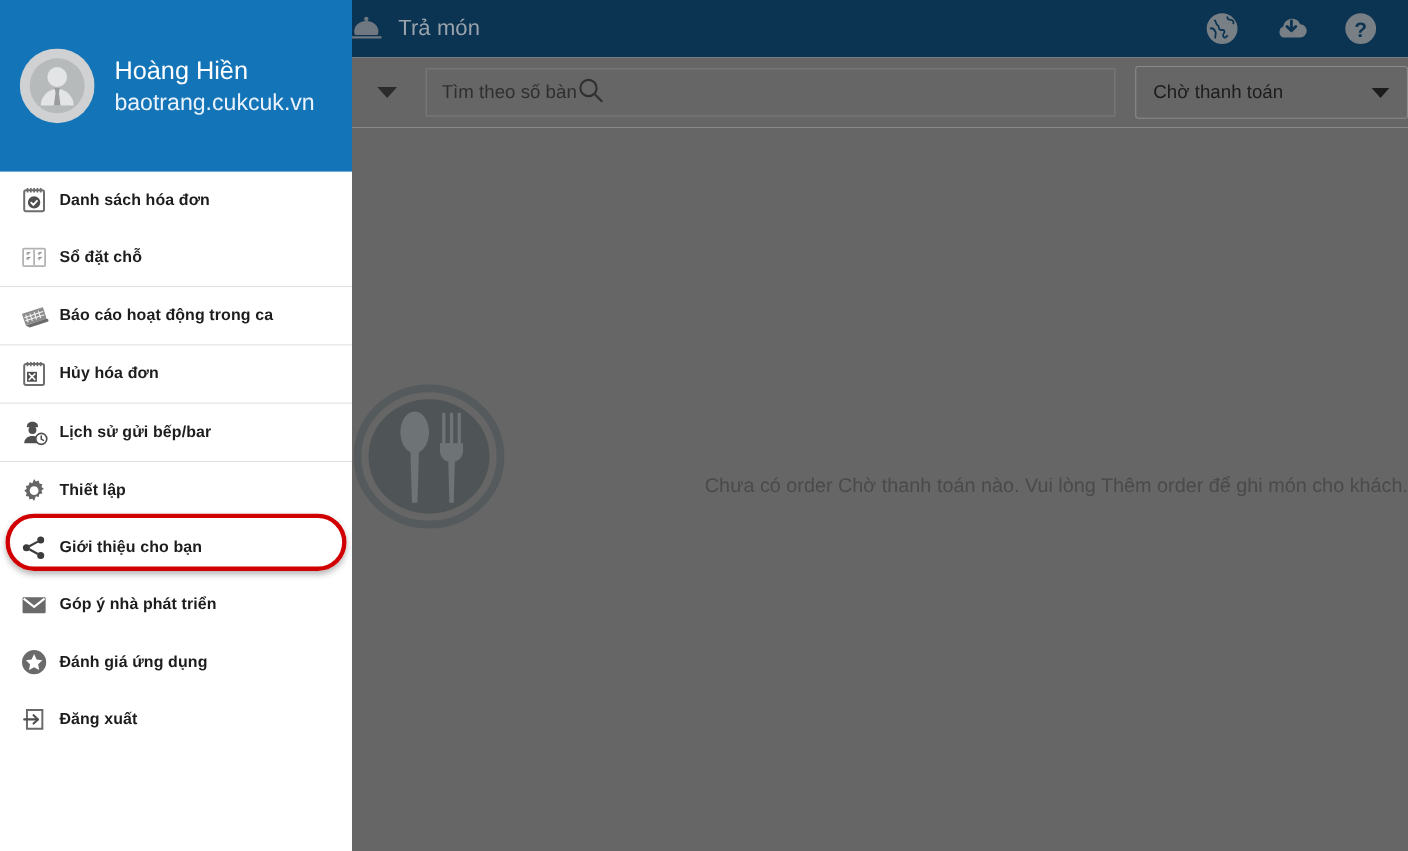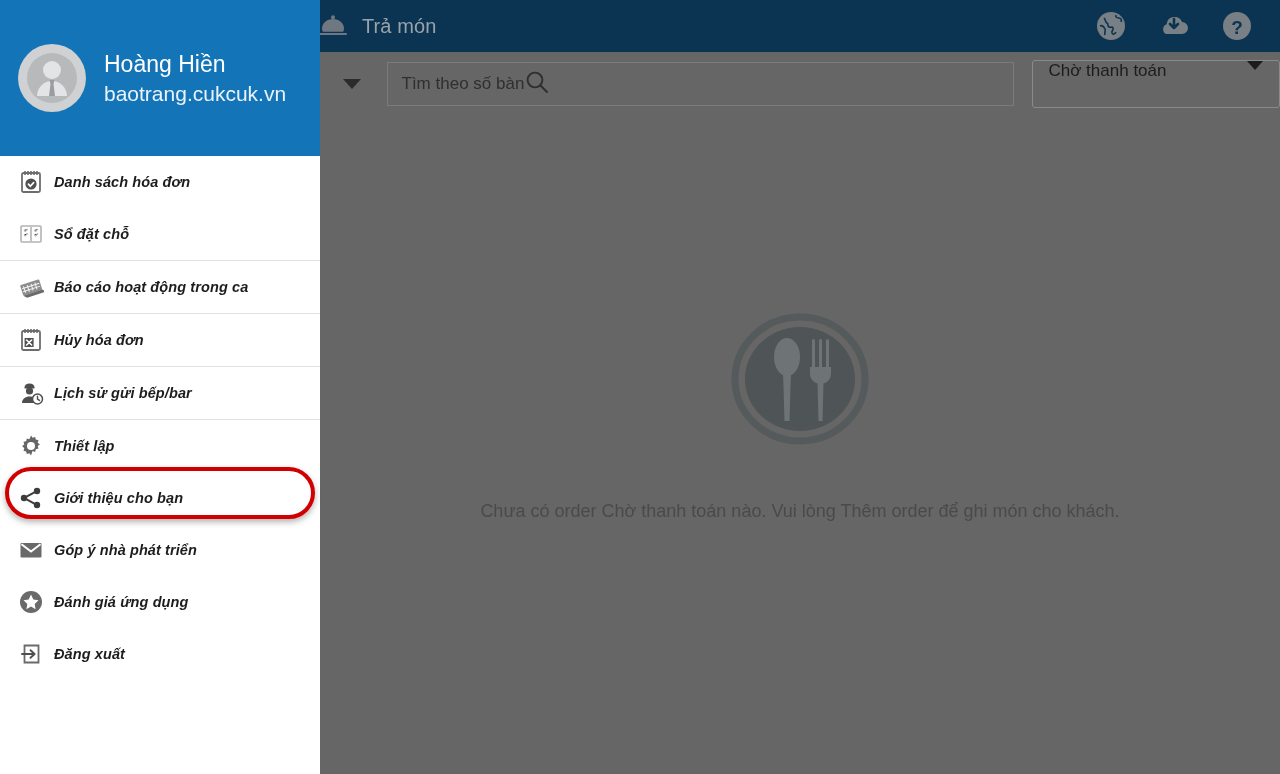--- a/index.html
+++ b/index.html
@@ -44,35 +44,35 @@
     border: 1px solid #7b7b7b; border-left: none; border-right: none;
     display: flex; align-items: center; 
     padding: 0 14px 0 14px;
   }
   .search-ph { font-size: 17px; color: #2f2f2f; }
   .mag { width: 26px; height: 26px; }
   .sb-sep { width: 1px; height: 44px; background: #7b7b7b; }
   .status-select {
     margin-left: 18px; width: 250px; height: 48px;
     border: 1px solid #8a8a8a; border-radius: 3px;
-    display: flex; justify-content: space-between;
+    display: flex; align-items: center; justify-content: space-between;
     padding: 0 16px; cursor: pointer;
   }
   .status-text { font-size: 17px; color: #1c1c1c; }
   .caret-sm { width: 0; height: 0; border-left: 8px solid transparent;
     border-right: 8px solid transparent; border-top: 9px solid #1c1c1c; }
 
   .content {
     position: absolute; left: 0; top: 116px; width: 1280px; height: 658px;
     background: #666666;
   }
   .empty-wrap {
     position: absolute; left: 320px; top: 0; width: 960px; height: 658px;
-    display: flex; flex-direction: column; align-items: center;
-    justify-content: center; padding-bottom: 60px;
+    display: flex; flex-direction: row; align-items: center;
+    justify-content: space-between; padding-bottom: 60px;
   }
   .plate { width: 140px; height: 140px; display: block; }
   .empty-msg {
     margin-top: 52px; font-size: 18px; color: #4a4a4a;
     text-align: center; white-space: nowrap;
   }
 
   
   .drawer {
     position: absolute; left: 0; top: 0; width: 320px; height: 774px;
@@ -82,21 +82,21 @@
     height: 156px; background: #1374b8; display: flex; align-items: center;
     padding-left: 18px;
   }
   .avatar { width: 68px; height: 68px; display: block; flex: 0 0 auto; }
   .user-block { margin-left: 18px; }
   .user-name {
     font-size: 23px; font-weight: normal; color: #ffffff; line-height: 1.25;
   }
   .user-sub { font-size: 21px; color: #eaf3fb; margin-top: 3px; }
 
-  .menu { padding-top: 0; font-style: italic; }
+  .menu { padding-top: 0; }
   .menu-item {
     height: 52px; display: flex; align-items: center;
     padding-left: 18px; cursor: pointer; position: relative;
   }
   .menu-item .mi-ic { width: 26px; height: 26px; flex: 0 0 auto; display:block; }
   .menu-item .mi-label {
     margin-left: 10px; font-size: 14.5px; font-weight: bold; color: #1d1d1d;
     letter-spacing: .1px;
   }
   .divider { height: 1px; background: #e2e2e2; margin: 0; }

